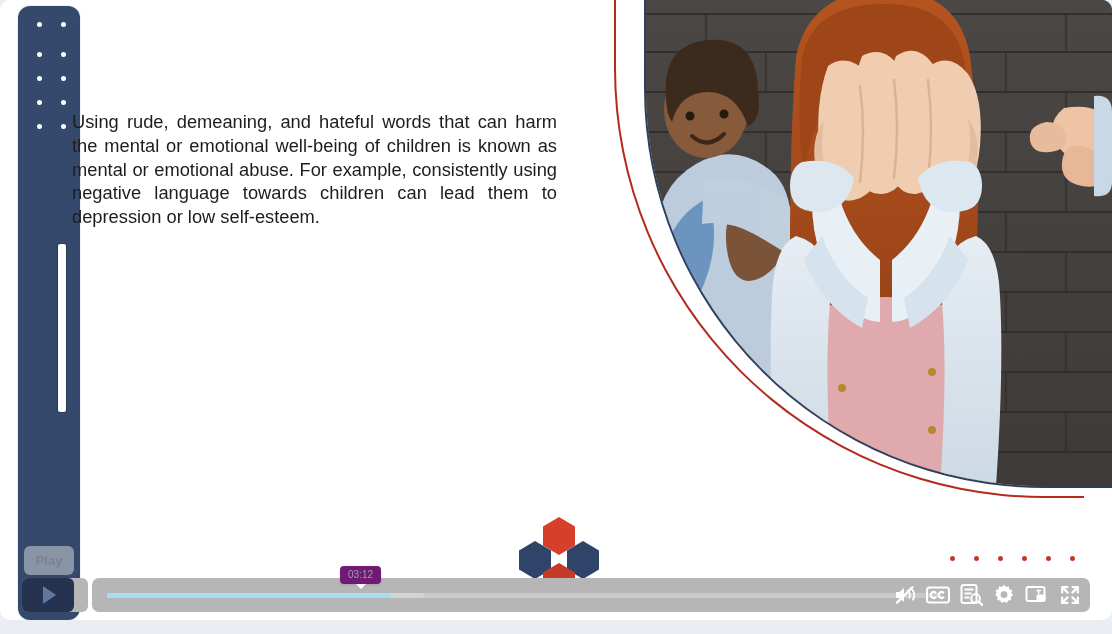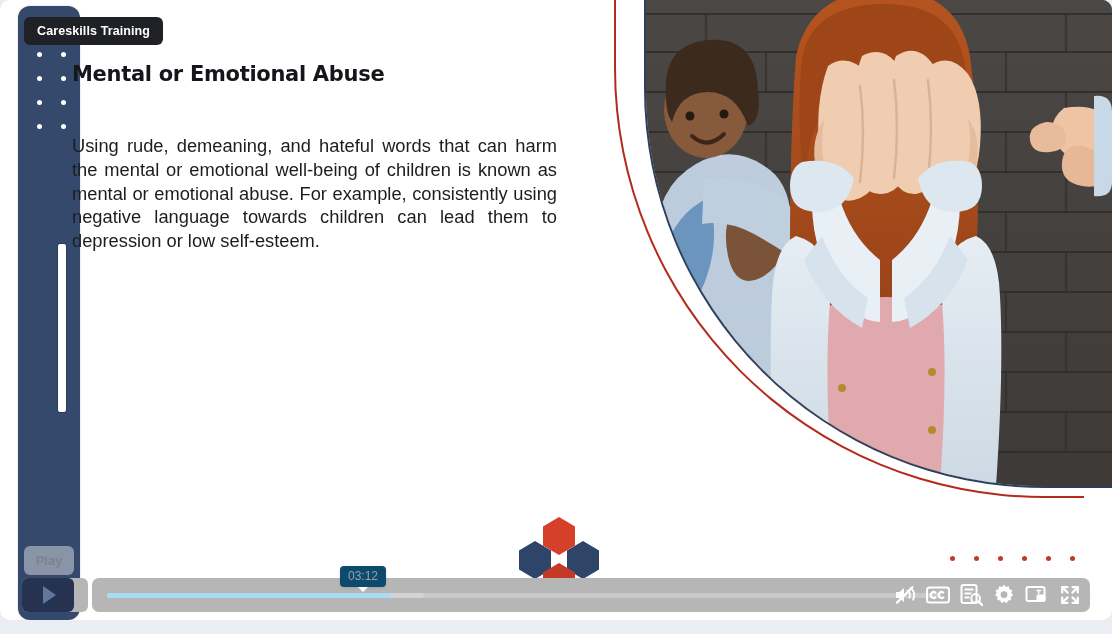--- a/index.html
+++ b/index.html
@@ -119,22 +119,22 @@
   .progress-played{
     position:absolute;left:0;top:0;width:288px;height:5px;
     background:#a9dbf2;border-radius:3px;
   }
   .progress-hit{
     position:absolute;left:0;top:-9px;width:835px;height:22px;
   }
 
   .time-bubble{
     position:absolute;left:340px;top:566px;z-index:25;
-    background:#0c4a6e;color:#9aa0a8;
-    font-size:12px;padding:3px 8px 4px 8px;border-radius:4px;
+    background:#701a75;color:#9aa0a8;
+    font-size:10px;padding:3px 8px 4px 8px;border-radius:4px;
     box-shadow:0 1px 3px rgba(0,0,0,.12);
   }
   .time-bubble:after{
     content:"";position:absolute;left:50%;bottom:-5px;margin-left:-5px;
     border-left:5px solid transparent;border-right:5px solid transparent;
     border-top:5px solid #ffffff;
   }
 
   .ctrl-icons{
     position:absolute;right:8px;top:0;height:34px;
@@ -176,24 +176,22 @@
         <i style="left: 19px; top: 70px; background: rgb(255, 255, 255);"></i>
         <i style="left: 43px; top: 70px; background: rgb(255, 255, 255);"></i>
         <i style="left: 19px; top: 94px; background: rgb(255, 255, 255);"></i>
         <i style="left: 43px; top: 94px; background: rgb(255, 255, 255);"></i>
         <i style="left: 19px; top: 118px; background: rgb(255, 255, 255);"></i>
         <i style="left: 43px; top: 118px; background: rgb(255, 255, 255);"></i>
       </div>
     <div class="rail-scroll"></div>
   </div>
 
-  <div class="tooltip tooltip-title">Careskills Training</div>
 
   <div class="text-col">
-    <h2 class="heading">Mental or Emotional Abuse</h2>
     <p class="para last">Using rude, demeaning, and hateful words that can harm the mental or emotional well-being of children is known as mental or emotional abuse. For example, consistently using negative language towards children can lead them to depression or low self-esteem.</p>
   </div>
 
   <div class="media-wrap">
     <div class="arc-red"></div>
     <div class="arc-navy"></div>
     <div class="photo">
       <svg viewBox="0 0 466 486" xmlns="http://www.w3.org/2000/svg" aria-hidden="true">
         <defs>
           <linearGradient id="hairG" x1="0" y1="0" x2="0" y2="1">

